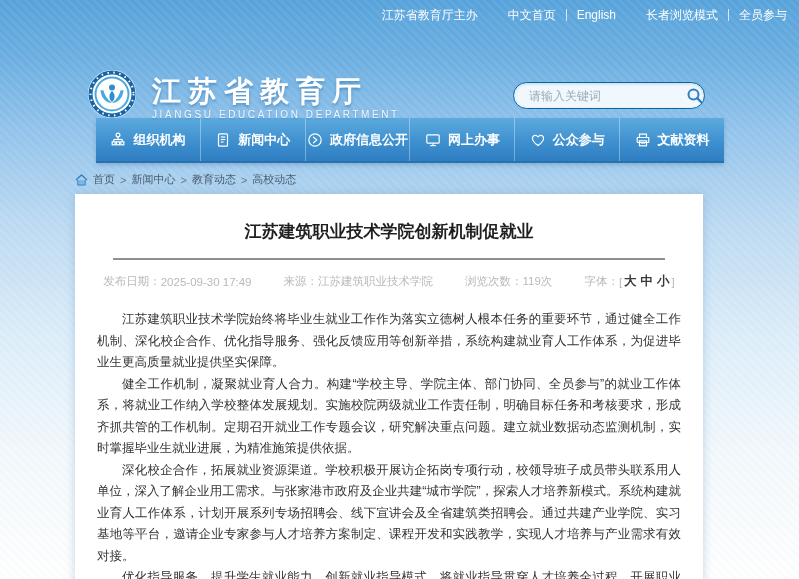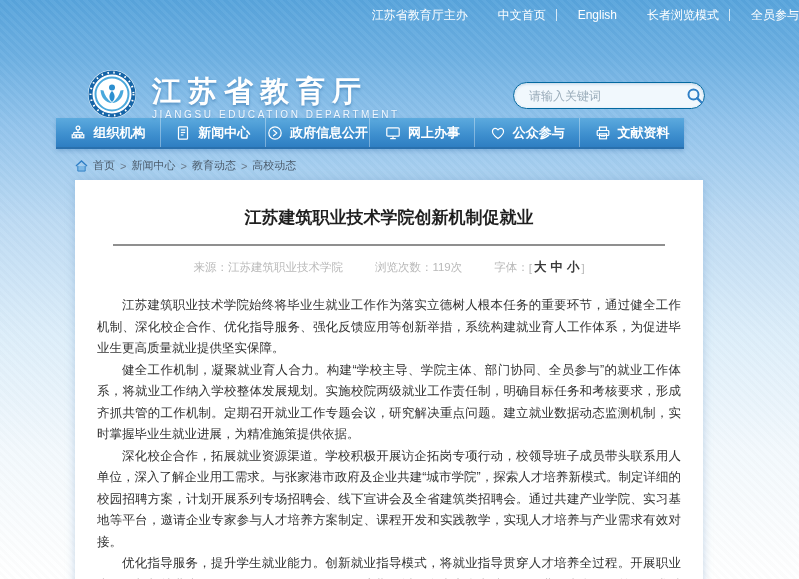--- a/index.html
+++ b/index.html
@@ -8,25 +8,25 @@
     width:799px; height:579px; overflow:hidden; position:relative;
     font-family:"Liberation Sans","DejaVu Sans",sans-serif;
     background:
       repeating-linear-gradient(45deg, rgba(255,255,255,0.045) 0 3px, rgba(0,0,0,0.012) 3px 6px),
       linear-gradient(180deg,#58a4dc 0%, #6db0e2 10%, #93c4ec 22%, #bcdaf3 38%, #ddeefa 58%, #f3f9fd 78%, #ffffff 100%);
   }
 
   
   .topbar {
     height:30px; display:flex; align-items:center; justify-content:flex-end;
-    color:#ffffff; font-size:12px;
+    padding-right:12px; color:#ffffff; font-size:12px;
   }
   .topbar .tlink { cursor:pointer; white-space:nowrap; }
   .topbar .gap-lg { margin-left:30px; }
-  .topbar .gap-sm { margin-left:21px; }
+  .topbar .gap-sm { margin-left:10px; }
   .vsep { width:1px; height:12px; background:rgba(255,255,255,0.75); margin-left:10px; }
 
   
   .header { position:relative; height:88px; }
   .logo { position:absolute; left:87px; top:39px; width:50px; height:50px; }
   .sitenames { position:absolute; left:152px; top:36px;margin-top:10px; }
   .site-cn {
     font-size:29px; font-weight:bold; color:#ffffff; letter-spacing:7px;
     text-shadow:0 2px 3px rgba(25,90,150,0.45); line-height:1.05; white-space:nowrap;
   }
@@ -42,21 +42,21 @@
   }
   .searchbox input {
     flex:1; border:none; outline:none; background:transparent;
     font-size:12px; color:#333; font-family:inherit;
   }
   .searchbox input::placeholder { color:#9aacba; }
   .search-btn { width:20px; height:20px; cursor:pointer; display:flex; align-items:center; justify-content:center; }
 
   
   .nav {
-    margin-left:56px; width:628px; height:31px; display:flex;
+    margin-left:96px; width:628px; height:45px; display:flex;
     background:linear-gradient(180deg,#5caade 0%, #3f90cf 55%, #2e7ec2 100%);
     border-bottom:2px solid #2a70ad;
     box-shadow:0 2px 4px rgba(50,110,170,0.3);
     font-family:Liberation Mono, monospace;
   }
   .nav-item {
     flex:1; display:flex; align-items:center; justify-content:center; gap:7px;
     color:#fff; font-size:13px; font-weight:bold; cursor:pointer;
     border-right:1px solid rgba(255,255,255,0.35); white-space:nowrap;
   }
@@ -215,37 +215,41 @@
   <span class="bc-sep">&gt;</span>
   <span class="crumb">高校动态</span>
 </div>
 
 <div class="card">
   <div class="article-title">江苏建筑职业技术学院创新机制促就业</div>
   <div class="title-rule"></div>
 
   <div class="meta">
     <span class="m-group">
+      <span>发布日期：</span>
+      <span>2025-09-30 17:49</span>
+    </span>
+    <span class="m-group">
       <span>来源：</span>
       <span>江苏建筑职业技术学院</span>
     </span>
     <span class="m-group">
       <span>浏览次数：</span>
       <span>119次</span>
     </span>
     <span class="m-group">
       <span>字体：</span>
       <span>[</span>
       <span class="fs-btn">大</span>
       <span class="fs-btn">中</span>
       <span class="fs-btn">小</span>
       <span>]</span>
     </span>
   </div>
 
   <div class="article-body">
     <p>江苏建筑职业技术学院始终将毕业生就业工作作为落实立德树人根本任务的重要环节，通过健全工作机制、深化校企合作、优化指导服务、强化反馈应用等创新举措，系统构建就业育人工作体系，为促进毕业生更高质量就业提供坚实保障。</p>
     <p>健全工作机制，凝聚就业育人合力。构建“学校主导、学院主体、部门协同、全员参与”的就业工作体系，将就业工作纳入学校整体发展规划。实施校院两级就业工作责任制，明确目标任务和考核要求，形成齐抓共管的工作机制。定期召开就业工作专题会议，研究解决重点问题。建立就业数据动态监测机制，实时掌握毕业生就业进展，为精准施策提供依据。</p>
-    <p>深化校企合作，拓展就业资源渠道。学校积极开展访企拓岗专项行动，校领导班子成员带头联系用人单位，深入了解企业用工需求。与张家港市政府及企业共建“城市学院”，探索人才培养新模式。制定详细的校园招聘方案，计划开展系列专场招聘会、线下宣讲会及全省建筑类招聘会。通过共建产业学院、实习基地等平台，邀请企业专家参与人才培养方案制定、课程开发和实践教学，实现人才培养与产业需求有效对接。</p>
+    <p>深化校企合作，拓展就业资源渠道。学校积极开展访企拓岗专项行动，校领导班子成员带头联系用人单位，深入了解企业用工需求。与张家港市政府及企业共建“城市学院”，探索人才培养新模式。系统构建就业育人工作体系，计划开展系列专场招聘会、线下宣讲会及全省建筑类招聘会。通过共建产业学院、实习基地等平台，邀请企业专家参与人才培养方案制定、课程开发和实践教学，实现人才培养与产业需求有效对接。</p>
     <p>优化指导服务，提升学生就业能力。创新就业指导模式，将就业指导贯穿人才培养全过程。开展职业生涯规划与就业指导课集体备课活动，组织教师定期研讨教学内容和方法，将行业动态和用人单位需求融入课堂教学。建立健全帮扶机制，实施重点群体学生帮扶计划，通过专题讲座、模拟面试、技能培训等形式，切实提升学生就业竞争力。</p>
 
   </div>
 </div>
 
 </body></html>

